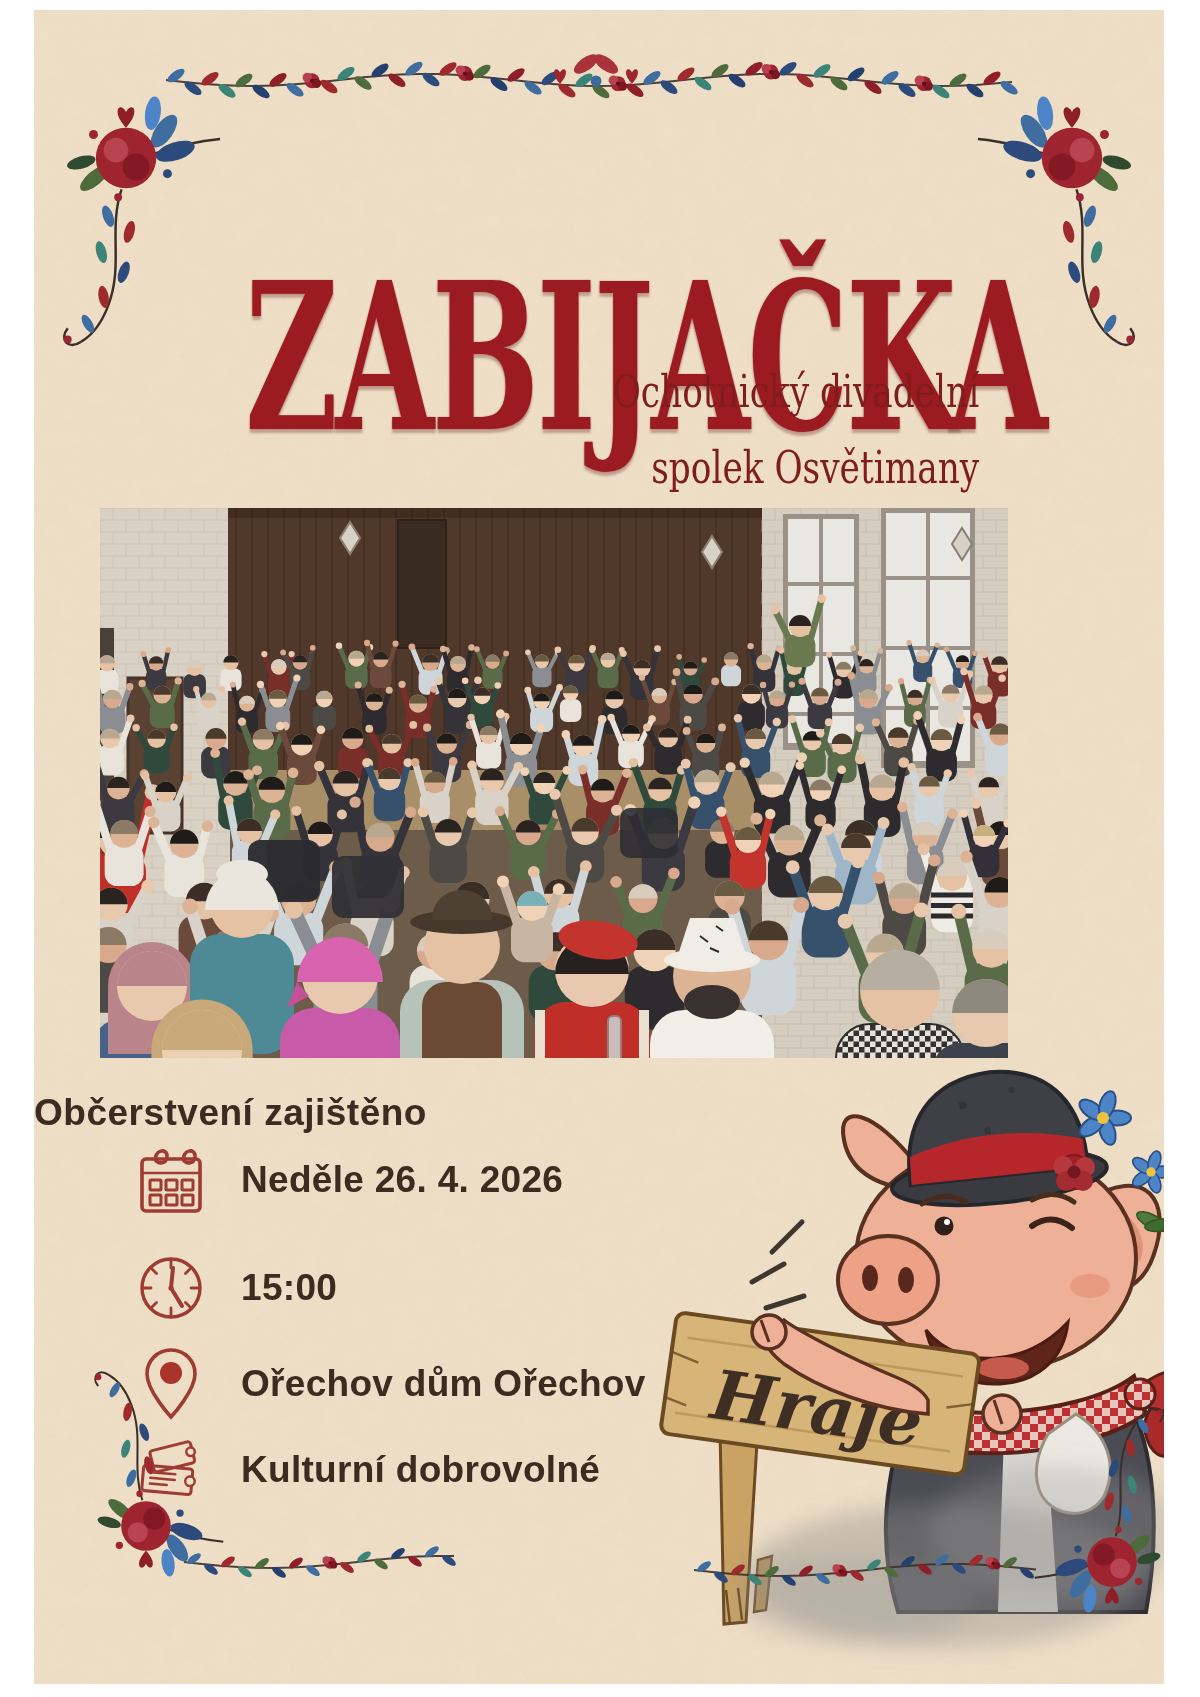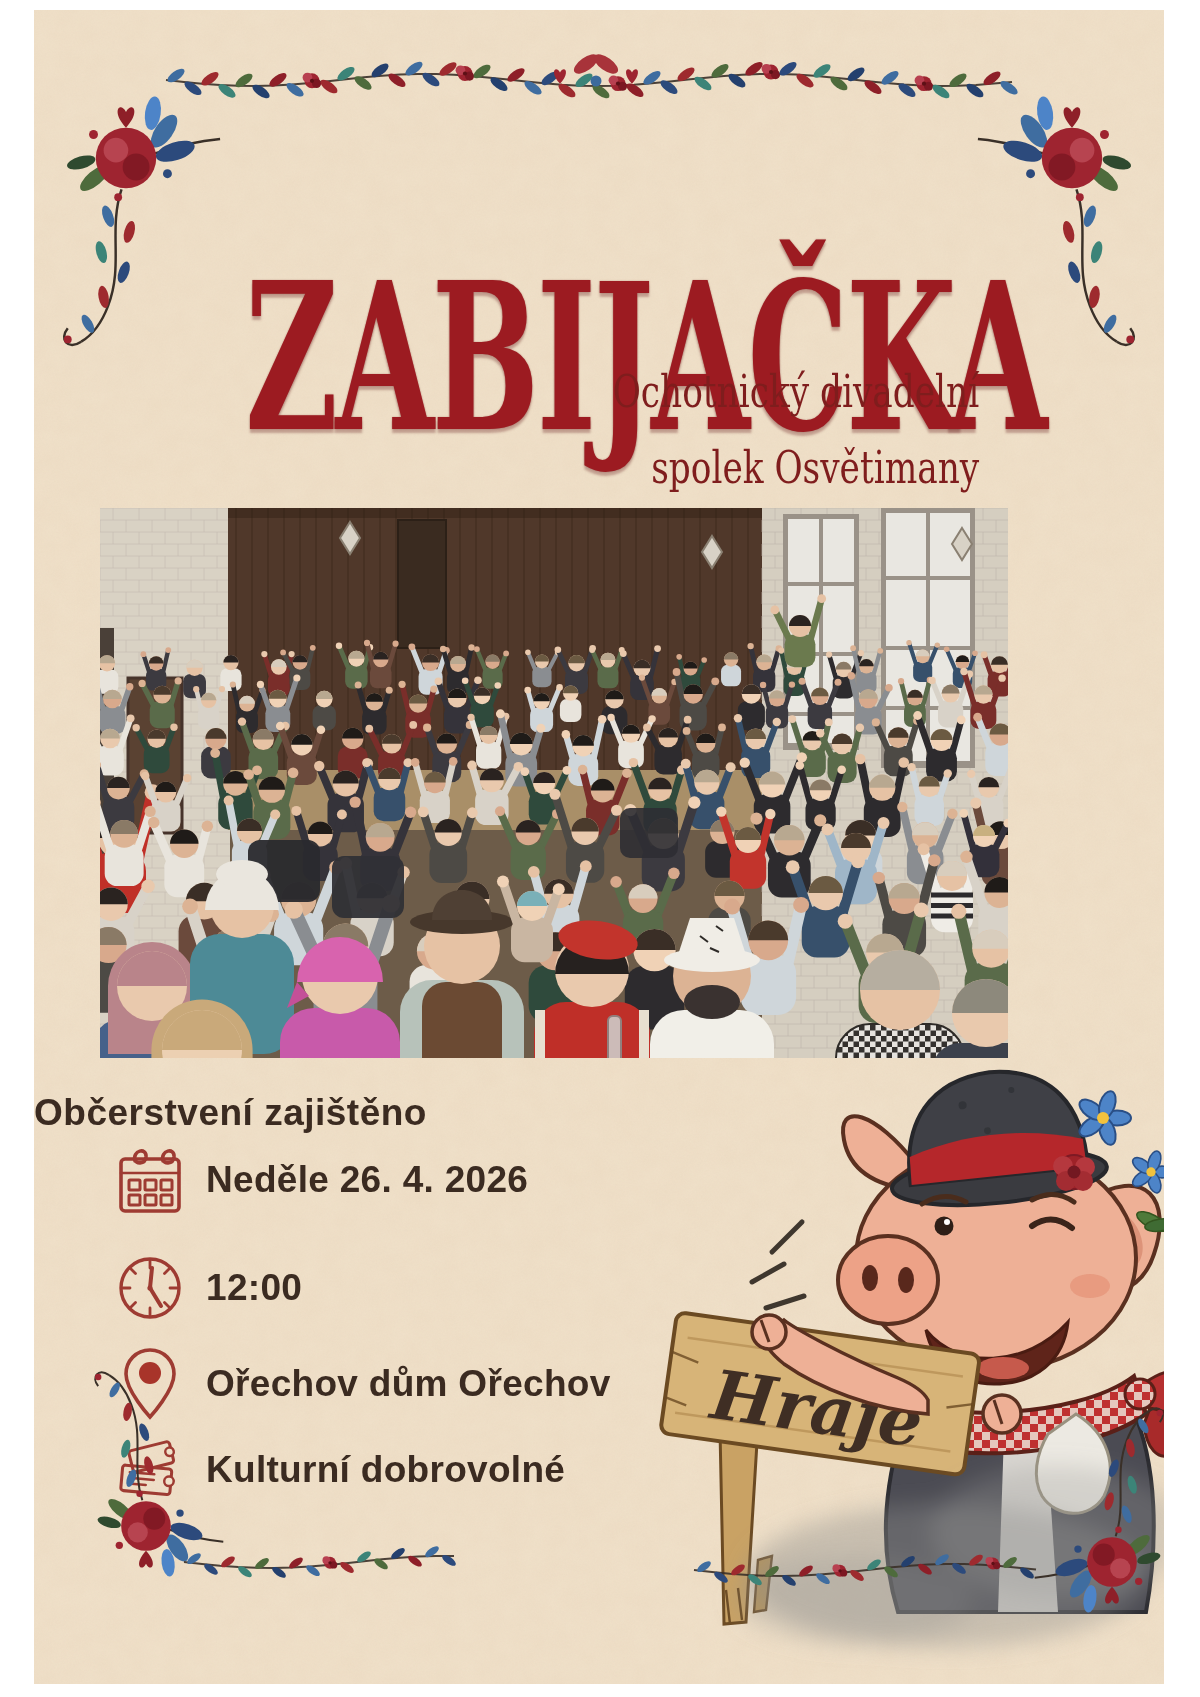--- a/index.html
+++ b/index.html
@@ -14,21 +14,21 @@
          color:var(--title-red,#9c1b21);letter-spacing:-4px;white-space:nowrap;
          transform:scaleX(.62);transform-origin:50% 50%;
          text-shadow:0 4px 3px rgba(92,14,16,.30), 0 0 2px rgba(120,24,26,.45);}
   .subtitle{position:absolute;left:0;top:344px;width:1062px;text-align:right;
             font-family:"DejaVu Serif",serif;color:#7f1d1d;font-size:44px;line-height:76px;}
   .subtitle .ln{display:block;transform:scaleX(.78);transform-origin:50% 50%;white-space:nowrap;}
   .photo{position:absolute;left:66px;top:498px;width:908px;height:550px;overflow:hidden;
          background:#6d5c49;}
   .refreshments{position:absolute;left:0;top:1070px;width:1016px;text-align:left;
                 font-size:37px;font-weight:bold;color:var(--text-brown,#3b2b21);letter-spacing:.5px;margin-top:12px;}
-  .detail-row{position:absolute;left:80px;display:flex;align-items:center;gap:20px;height:80px;}
+  .detail-row{position:absolute;left:101px;display:flex;align-items:center;gap:34px;height:80px;}
   .detail-row .ic{width:72px;height:80px;display:flex;align-items:center;justify-content:center;flex:0 0 72px;}
   .detail-label{font-size:37px;font-weight:bold;color:var(--text-brown,#3b2b21);white-space:nowrap;letter-spacing:.3px;}
   .r1{top:1130px}.r2{top:1238px}.r3{top:1334px}.r4{top:1420px}
   svg{display:block}
 </style>
 </head>
 <body>
 
 <div class="page">
   <div class="poster">
@@ -950,21 +950,21 @@
     <div class="detail-row r2">
       <span class="ic">
         <svg width="70" height="70" viewBox="0 0 70 70" fill="none" stroke="#9e3b32" stroke-width="3.4" stroke-linecap="round">
           <circle cx="35" cy="35" r="29"></circle>
           <path d="M35,8 V15 M62,35 H55 M35,62 V55 M8,35 H15 M54,16 l-4.5,4.5 M54,54 l-4.5,-4.5 M16,54 l4.5,-4.5 M16,16 l4.5,4.5" stroke-width="2.8"></path>
           <path d="M35,35 L37,15" stroke-width="4"></path>
           <path d="M35,35 L46,53" stroke-width="4"></path>
           <circle cx="35" cy="35" r="2.6" fill="#9e3b32" stroke="none"></circle>
         </svg>
       </span>
-      <span class="detail-label">12:00</span>
+      <span class="detail-label">15:00</span>
     </div>
 
     <div class="detail-row r3">
       <span class="ic">
         <svg width="62" height="78" viewBox="0 0 62 78" fill="none" stroke="#9e3b32" stroke-width="3.6">
           <path d="M31,5 C17,5 7,16 7,29 C7,46 31,72 31,72 C31,72 55,46 55,29 C55,16 45,5 31,5 Z"></path>
           <circle cx="31" cy="28" r="11" fill="#a8342a" stroke="none"></circle>
         </svg>
       </span>
       <span class="detail-label">Ořechov dům Ořechov</span>

